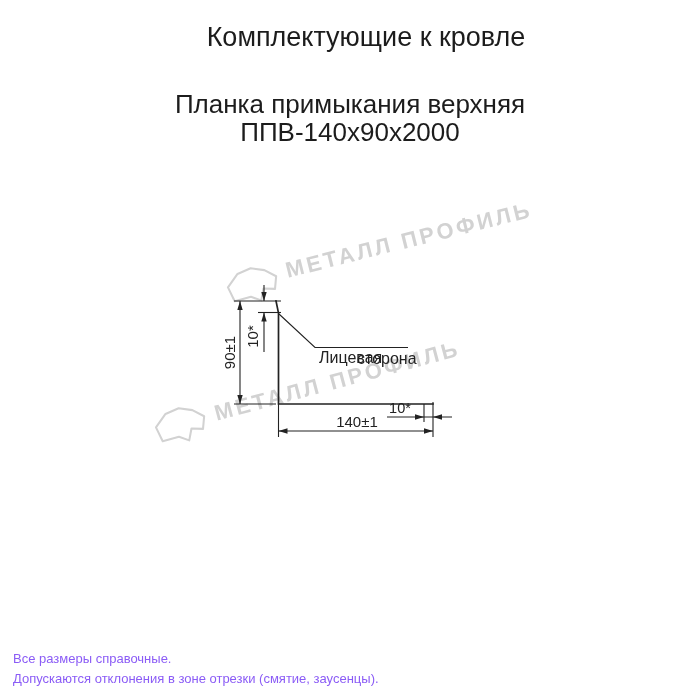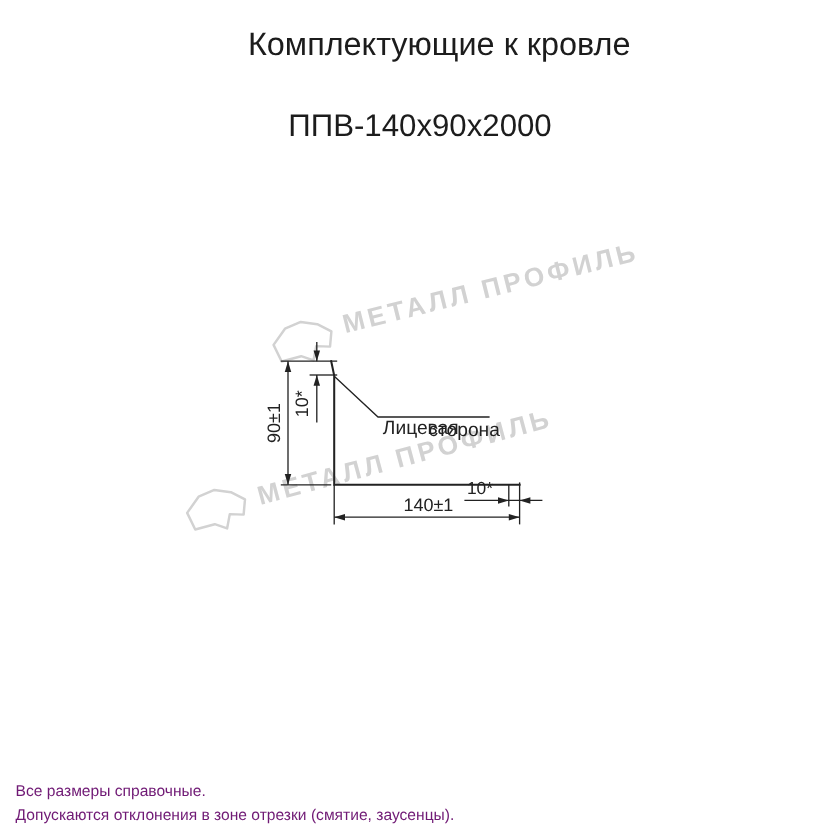--- a/index.html
+++ b/index.html
@@ -47,30 +47,31 @@
   .lbl-10right{left:382px;top:400px;width:36px;font-size:14.5px;}
   .leader-lbl{
     position:absolute;z-index:2;color:#222;
     font-size:16px;white-space:nowrap;
   }
   .leader-lbl-1{left:319px;top:349px;}
   .leader-lbl-2{left:314px;top:350px;margin-left:43px;}
   
   .footnotes{
     position:absolute;left:13px;top:649px;z-index:3;
-    font-size:13px;line-height:20px;color:#701a75;
+    font-size:13px;line-height:20px;color:#8b5cf6;
   }
 </style>
 </head>
 <body>
 
 <div class="page">
 
   <div class="title">Комплектующие к кровле</div>
   <div class="subtitle">
+    <div>Планка примыкания верхняя</div>
     <div>ППВ-140х90х2000</div>
   </div>
 
   <svg class="wm-logo wm-logo-1" width="56" height="44" viewBox="0 0 60 46">
     <path d="M 7,37 L 3,21 L 16,9 L 31,6 L 45,11 L 56,20 L 52,33 L 40,30 L 35,42 L 25,36 Z" fill="none" stroke="#d2d2d2" stroke-width="2.2" stroke-linejoin="round"></path>
   </svg>
   <div class="wm-text wm-text-1">МЕТАЛЛ ПРОФИЛЬ</div>
 
   <svg class="wm-logo wm-logo-2" width="56" height="44" viewBox="0 0 60 46">
     <path d="M 7,37 L 3,21 L 16,9 L 31,6 L 45,11 L 56,20 L 52,33 L 40,30 L 35,42 L 25,36 Z" fill="none" stroke="#d2d2d2" stroke-width="2.2" stroke-linejoin="round"></path>

